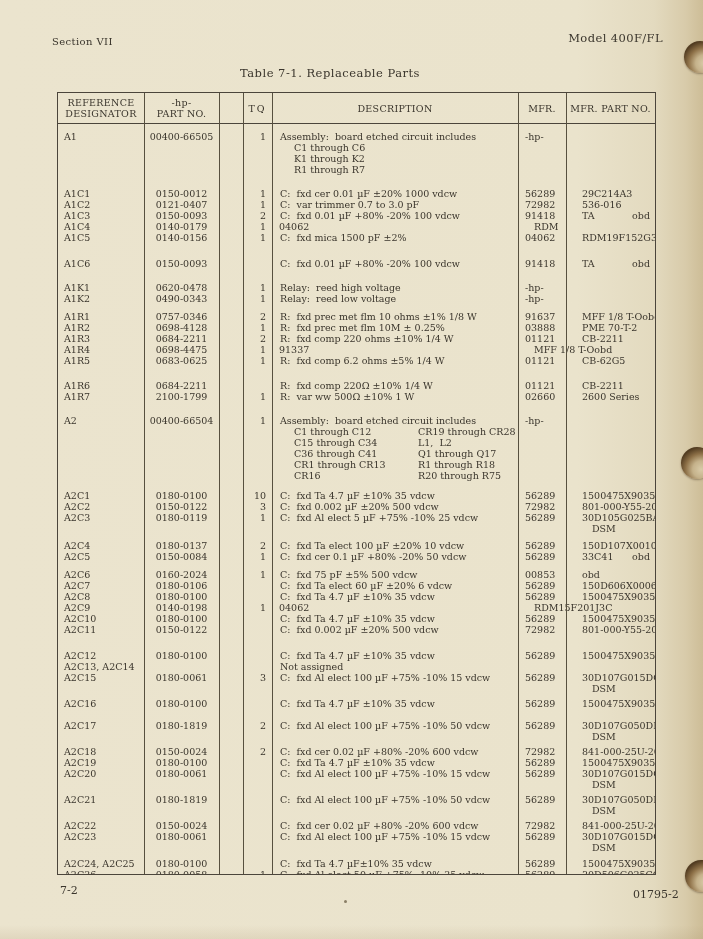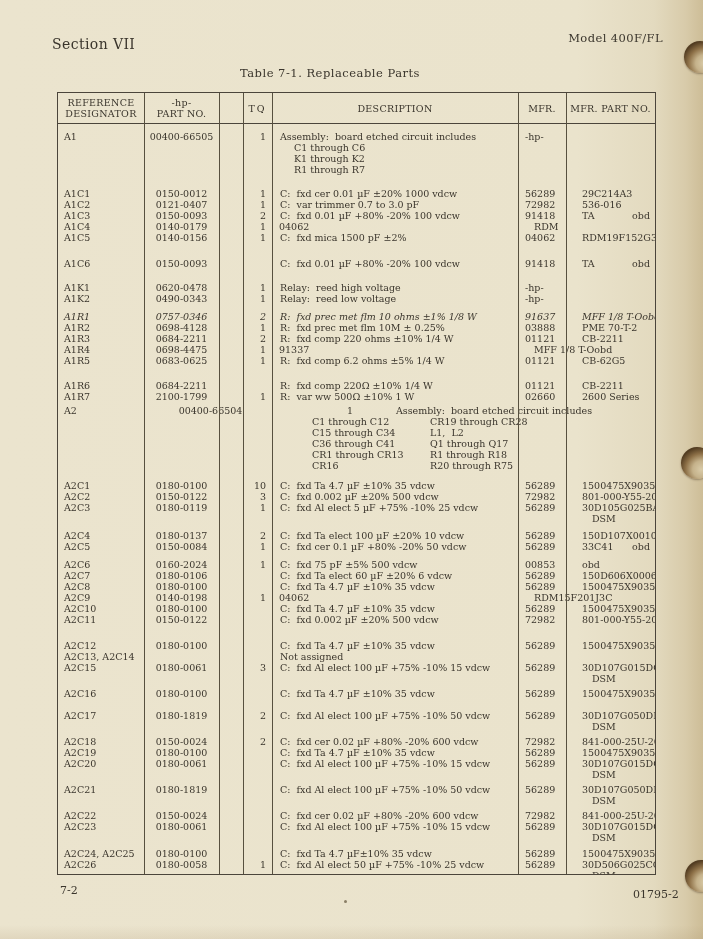--- a/index.html
+++ b/index.html
@@ -5,21 +5,21 @@
   html,body{margin:0;padding:0;}
   body{width:703px;height:939px;overflow:hidden;background:#b9a77f;}
   .page{
     position:relative;width:703px;height:939px;
     background:linear-gradient(to right,#ebe4ce 0%,#eae3cc 82%,#e3dabf 93%,#d8cbaa 97.5%,#cdbd97 100%);
     font-family:"DejaVu Serif","Liberation Serif",serif;
     color:#3a352c;
   }
   .page::after{content:"";position:absolute;left:0;right:0;bottom:0;height:14px;
     background:linear-gradient(to bottom,rgba(150,120,80,0) 0%,rgba(150,120,80,0.13) 100%);pointer-events:none;}
-  .hdr-left{position:absolute;left:52px;top:36px;font-size:14px;letter-spacing:.4px;}
+  .hdr-left{position:absolute;left:52px;top:36px;font-size:10px;letter-spacing:.4px;}
   .hdr-right{position:absolute;right:40px;top:31px;font-size:11.5px;letter-spacing:.4px;}
   .title{position:absolute;left:0;top:66px;width:660px;text-align:center;font-size:11.5px;letter-spacing:.5px;}
   .ftr-left{position:absolute;left:60px;top:884px;font-size:11px;}
   .ftr-right{position:absolute;left:633px;top:888px;font-size:11px;}
   .speck{position:absolute;left:344px;top:900px;width:3px;height:3px;border-radius:50%;background:#8a7f66;}
 
   .tablebox{position:absolute;left:57px;top:92px;width:599px;height:783px;
     border:1.3px solid #4b453b;box-sizing:border-box;}
   .colline{position:absolute;top:0;bottom:0;width:1px;background:#57503f;}
   .thead{position:relative;display:grid;grid-template-columns:86px 75px 24px 29px 246px 48px 1fr;
@@ -30,21 +30,21 @@
   .tbody{position:relative;height:750px;overflow:hidden;padding-top:3px;box-sizing:border-box;
     font-size:9.5px;line-height:11px;}
   .row{display:grid;grid-template-columns:86px 75px 24px 29px 246px 48px 1fr;}
   .c-ref{padding-left:6px;white-space:pre;}
   .c-part{text-align:center;white-space:pre;}
   .c-tq{text-align:right;padding-right:6px;white-space:pre;}
   .c-desc{padding-left:8px;white-space:pre;}
   .c-mfr{padding-left:7px;white-space:pre;}
   .c-mp{padding-left:16px;white-space:pre;}
   .subline{padding-left:22px;white-space:pre;}
-  .pairrow{display:grid;grid-template-columns:118px auto;padding-left:40px;white-space:pre;}
+  .pairrow{display:grid;grid-template-columns:118px auto;padding-left:22px;white-space:pre;gap:6px;}
   .mp-obd{display:flex;}
   .mp-obd .obd{margin-left:auto;padding-right:5px;}
   .mp2{padding-left:26px;}
 
   .hole{position:absolute;width:32px;height:32px;border-radius:50%;
     background:radial-gradient(circle at 63% 70%,#d9cba8 0%,#c5b28b 28%,#8d7047 52%,#523c21 74%,#3e2c16 100%);
     box-shadow:0 1px 2px rgba(60,40,20,.4);}
   .hole1{left:684px;top:41px;}
   .hole2{left:681px;top:447px;}
   .hole3{left:685px;top:860px;}
@@ -153,21 +153,21 @@
         </div>
         <div class="row">
           <div class="c-ref">A1K2</div>
           <div class="c-part">0490-0343</div>
           <div class="c-blank"></div>
           <div class="c-tq">1</div>
           <div class="c-desc">Relay:  reed low voltage</div>
           <div class="c-mfr">-hp-</div>
           <div class="c-mp"></div>
         </div>
-        <div class="row" style="margin-top: 7px; font-style: italic;">
+        <div class="row" style="margin-top: 7px;">
           <div class="c-ref">A1R1</div>
           <div class="c-part">0757-0346</div>
           <div class="c-blank"></div>
           <div class="c-tq">2</div>
           <div class="c-desc">R:  fxd prec met flm 10 ohms ±1% 1/8 W</div>
           <div class="c-mfr">91637</div>
           <div class="c-mp mp-obd"><span>MFF 1/8 T-O</span><span class="obd">obd</span></div>
         </div>
         <div class="row">
           <div class="c-ref">A1R2</div>
@@ -215,21 +215,21 @@
         </div>
         <div class="row">
           <div class="c-ref">A1R7</div>
           <div class="c-part">2100-1799</div>
           <div class="c-blank"></div>
           <div class="c-tq">1</div>
           <div class="c-desc">R:  var ww 500Ω ±10% 1 W</div>
           <div class="c-mfr">02660</div>
           <div class="c-mp">2600 Series</div>
         </div>
-        <div class="row" style="margin-top: 3px; gap: 29px;">
+        <div class="row" style="margin-top: 13px;">
           <div class="c-ref">A2</div>
           <div class="c-part">00400-66504</div>
           <div class="c-blank"></div>
           <div class="c-tq">1</div>
           <div class="c-desc">Assembly:  board etched circuit includes</div>
           <div class="c-mfr">-hp-</div>
           <div class="c-mp"></div>
         </div>
         <div class="row">
           <div class="pairrow" style="grid-column: 5;"><span>C1 through C12</span><span>CR19 through CR28</span></div>

